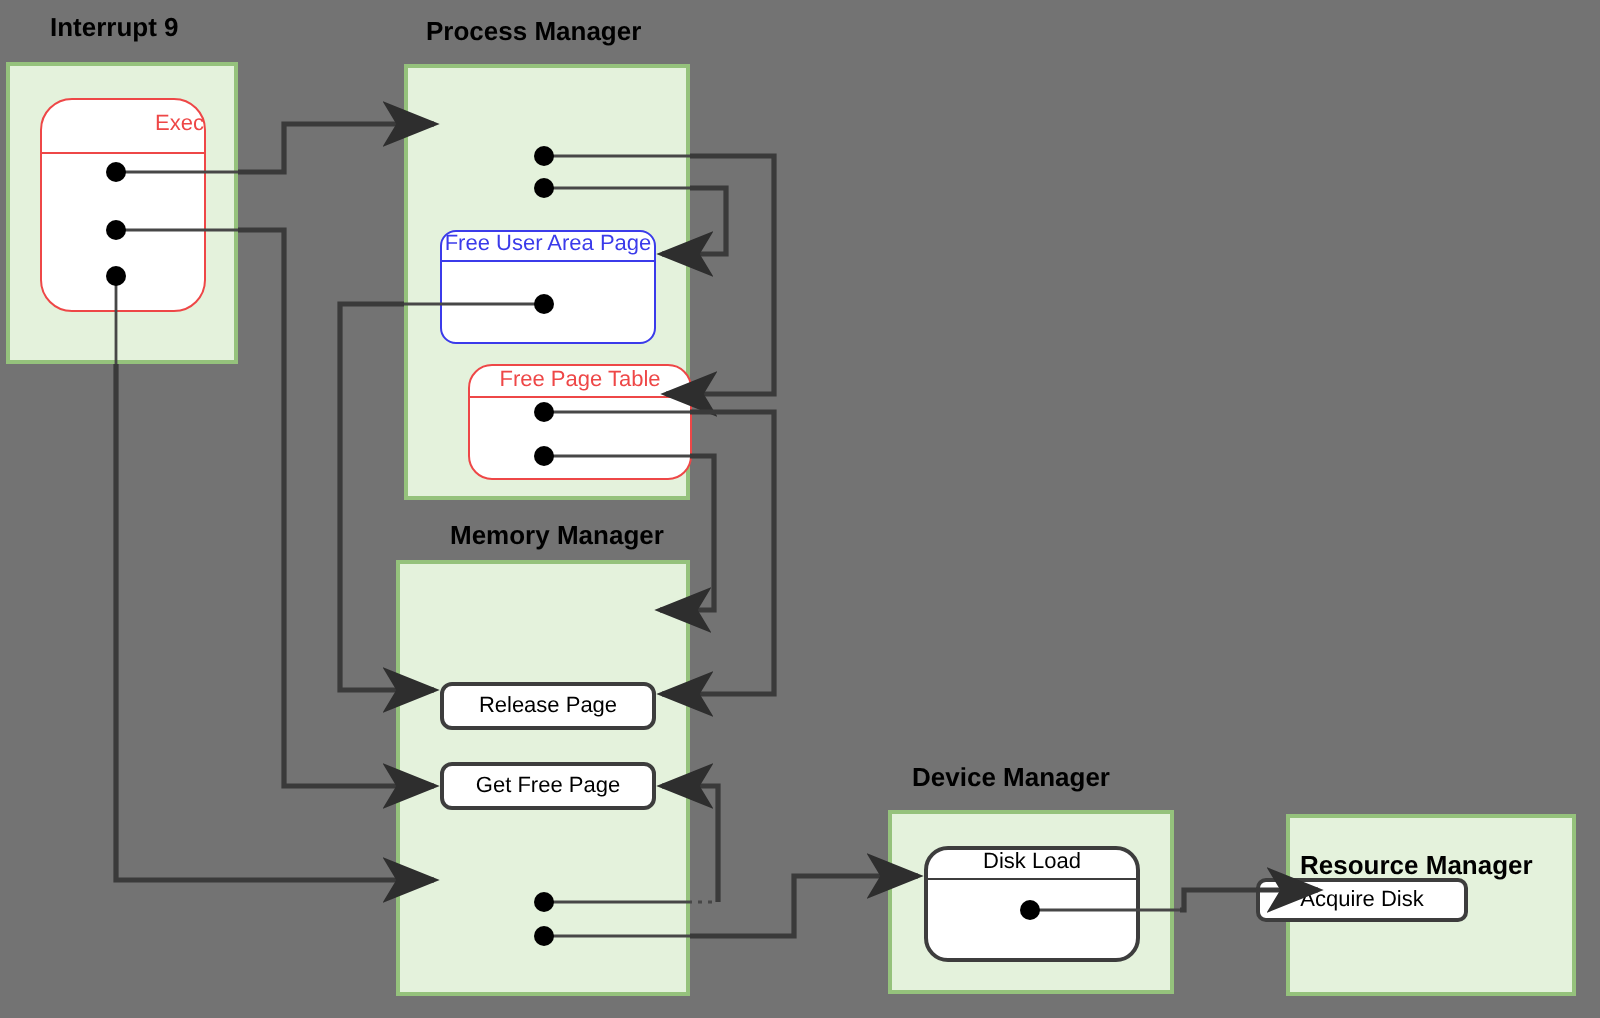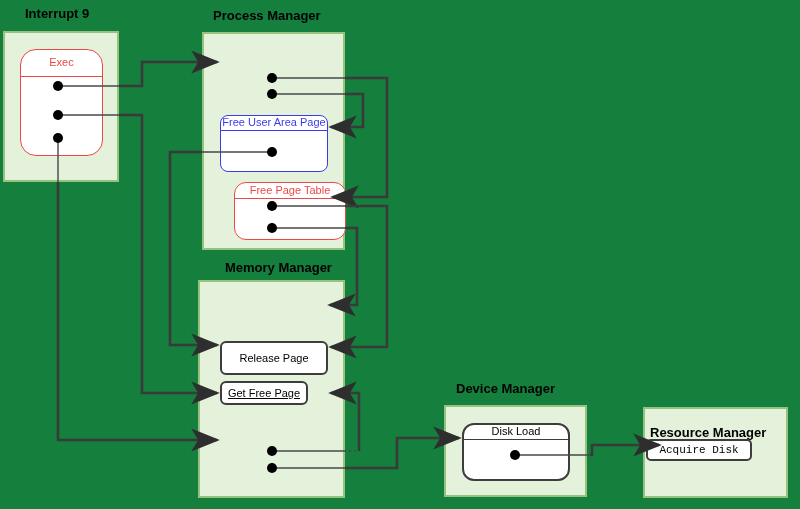--- a/index.html
+++ b/index.html
@@ -1,17 +1,17 @@
 <!DOCTYPE html>
 <html><head>
 <meta charset="utf-8">
 <style>
   html,body{margin:0;padding:0;background:#ffffff;}
   #canvas{
-    position:relative;width:800px;height:509px;background:#15803d;
+    position:relative;width:800px;height:509px;background:#737373;
     font-family:"Liberation Sans", sans-serif;overflow:hidden;
   }
   .group{
     position:absolute;
     background:var(--gfill,#e4f2dc);
     border:2px solid var(--gborder,#95c27c);
     box-sizing:border-box;
   }
   .glabel{
     position:absolute;font-size:13px;font-weight:bold;color:#000;
@@ -26,35 +26,35 @@
   .node.black{border-color:#3d3d3d;color:#000;border-width:2px;}
   .node-title{
     text-align:center;font-size:11px;white-space:nowrap;overflow:hidden;
   }
   .titled .node-title{border-bottom:1.5px solid;}
   .node.plain{display:flex;align-items:center;justify-content:center;}
   .plain .node-title{border-bottom:none;}
 
   
   #n-exec{left:20px;top:49px;width:83px;height:107px;border-radius:16px;}
-  #n-exec .node-title{line-height:25px;height:26px;}
+  #n-exec .node-title{line-height:25px;height:26px;text-align:right;}
   #n-exit-process{left:220px;top:49px;width:108px;height:57px;border-radius:12px;}
   #n-exit-process .node-title{line-height:12px;height:13px;}
   #n-fuap{left:220px;top:115px;width:108px;height:57px;border-radius:8px;}
   #n-fuap .node-title{line-height:13px;height:14px;}
   #n-fpt{left:234px;top:182px;width:112px;height:58px;border-radius:12px;}
   #n-fpt .node-title{line-height:14px;height:15px;}
   #n-release-block{left:222px;top:298px;width:105px;height:27px;border-radius:8px;}
-  #n-release-page{left:220px;top:341px;width:108px;height:34px;border-radius:6px;}
-  #n-get-free-page{left:220px;top:381px;width:88px;height:24px;border-radius:6px;text-decoration:underline;}
+  #n-release-page{left:220px;top:341px;width:108px;height:24px;border-radius:6px;}
+  #n-get-free-page{left:220px;top:381px;width:108px;height:24px;border-radius:6px;}
   #n-gcp{left:220px;top:425px;width:108px;height:58px;border-radius:12px;}
   #n-gcp .node-title{line-height:14px;height:15px;}
   #n-disk-load{left:462px;top:423px;width:108px;height:58px;border-radius:12px;}
   #n-disk-load .node-title{line-height:13px;height:14px;color:#000;border-color:#3d3d3d;}
-  #n-acquire-disk{left:646px;top:439px;width:106px;height:22px;border-radius:5px;font-family:Liberation Mono, monospace;}
+  #n-acquire-disk{left:628px;top:439px;width:106px;height:22px;border-radius:5px;}
 
   
   #g-interrupt9{left:3px;top:31px;width:116px;height:151px;}
   #g-process{left:202px;top:32px;width:143px;height:218px;}
   #g-memory{left:198px;top:280px;width:147px;height:218px;}
   #g-device{left:444px;top:405px;width:143px;height:92px;}
   #g-resource{left:643px;top:407px;width:145px;height:91px;}
 
   #l-interrupt9{left:25px;top:6px;}
   #l-process{left:213px;top:8px;}

